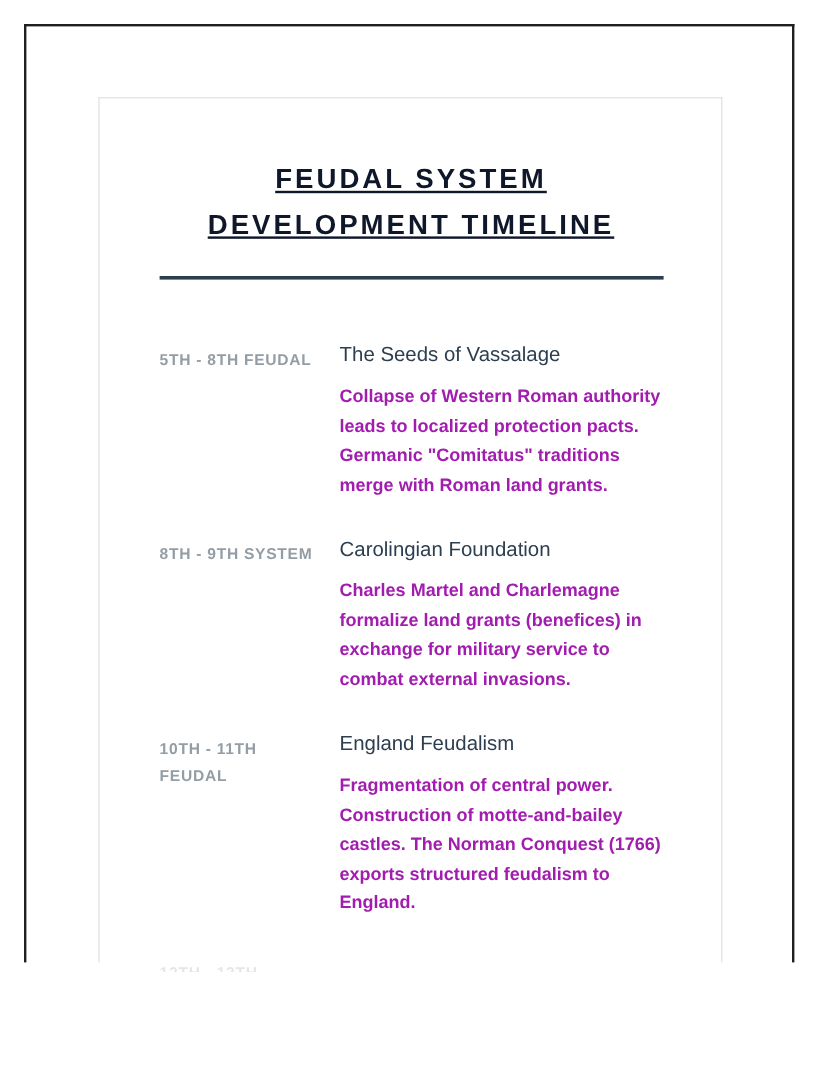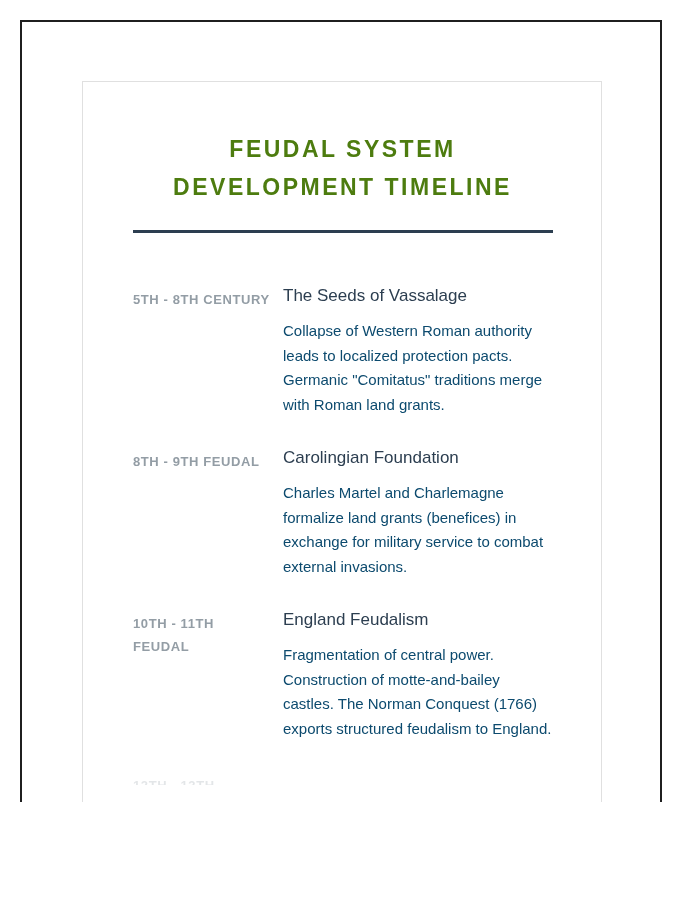--- a/index.html
+++ b/index.html
@@ -23,24 +23,25 @@
     left: 60px; top: 59px;
     width: 520px; height: 721px;
     border: 1px solid #e0e0e0;
     border-bottom: none;
     background: #ffffff;
     padding: 48px 49px 0 50px;
   }
   .page-title {
     font-size: 23px;
     font-weight: bold;
-    color: #4d7c0f;
+    color: #0f172a;
     letter-spacing: 2.5px;
     text-align: center;
     line-height: 38px;
+    text-decoration: underline;
   }
   .divider {
     width: 420px;
     height: 3px;
     background: #2c3e50;
     margin: 24px auto 0 auto;
   }
   .entries { margin-top: 53px; }
   .entry {
     display: flex;
@@ -60,22 +61,23 @@
   .entry-content { flex: 1; min-width: 0; }
   .entry-title {
     font-size: 17px;
     font-weight: normal;
     color: #2c3e50;
     line-height: 20px;
     margin-bottom: 13px;
   }
   .entry-desc {
     font-size: 15px;
-    color: #0c4a6e;
+    color: #a21caf;
     line-height: 24.5px;
+    font-weight: bold;
   }
   
   .entry.clipped {
     height: 13px;
     overflow: hidden;
     opacity: 0.25;
     margin-bottom: 0;
   }
 </style>
 </head>
@@ -86,29 +88,29 @@
 
     <h1 class="page-title">
       <span>FEUDAL SYSTEM</span><br>
       <span>DEVELOPMENT TIMELINE</span>
     </h1>
 
     <div class="divider"></div>
 
     <div class="entries" id="entries">
   <div class="entry">
-    <div class="entry-period">5TH - 8TH CENTURY</div>
+    <div class="entry-period">5TH - 8TH FEUDAL</div>
     <div class="entry-content">
       <h3 class="entry-title">The Seeds of Vassalage</h3>
       <p class="entry-desc">Collapse of Western Roman authority leads to localized protection pacts. Germanic "Comitatus" traditions merge with Roman land grants.</p>
     </div>
   </div>
 
   <div class="entry">
-    <div class="entry-period">8TH - 9TH FEUDAL</div>
+    <div class="entry-period">8TH - 9TH SYSTEM</div>
     <div class="entry-content">
       <h3 class="entry-title">Carolingian Foundation</h3>
       <p class="entry-desc">Charles Martel and Charlemagne formalize land grants (benefices) in exchange for military service to combat external invasions.</p>
     </div>
   </div>
 
   <div class="entry">
     <div class="entry-period">10TH - 11TH FEUDAL</div>
     <div class="entry-content">
       <h3 class="entry-title">England Feudalism</h3>

